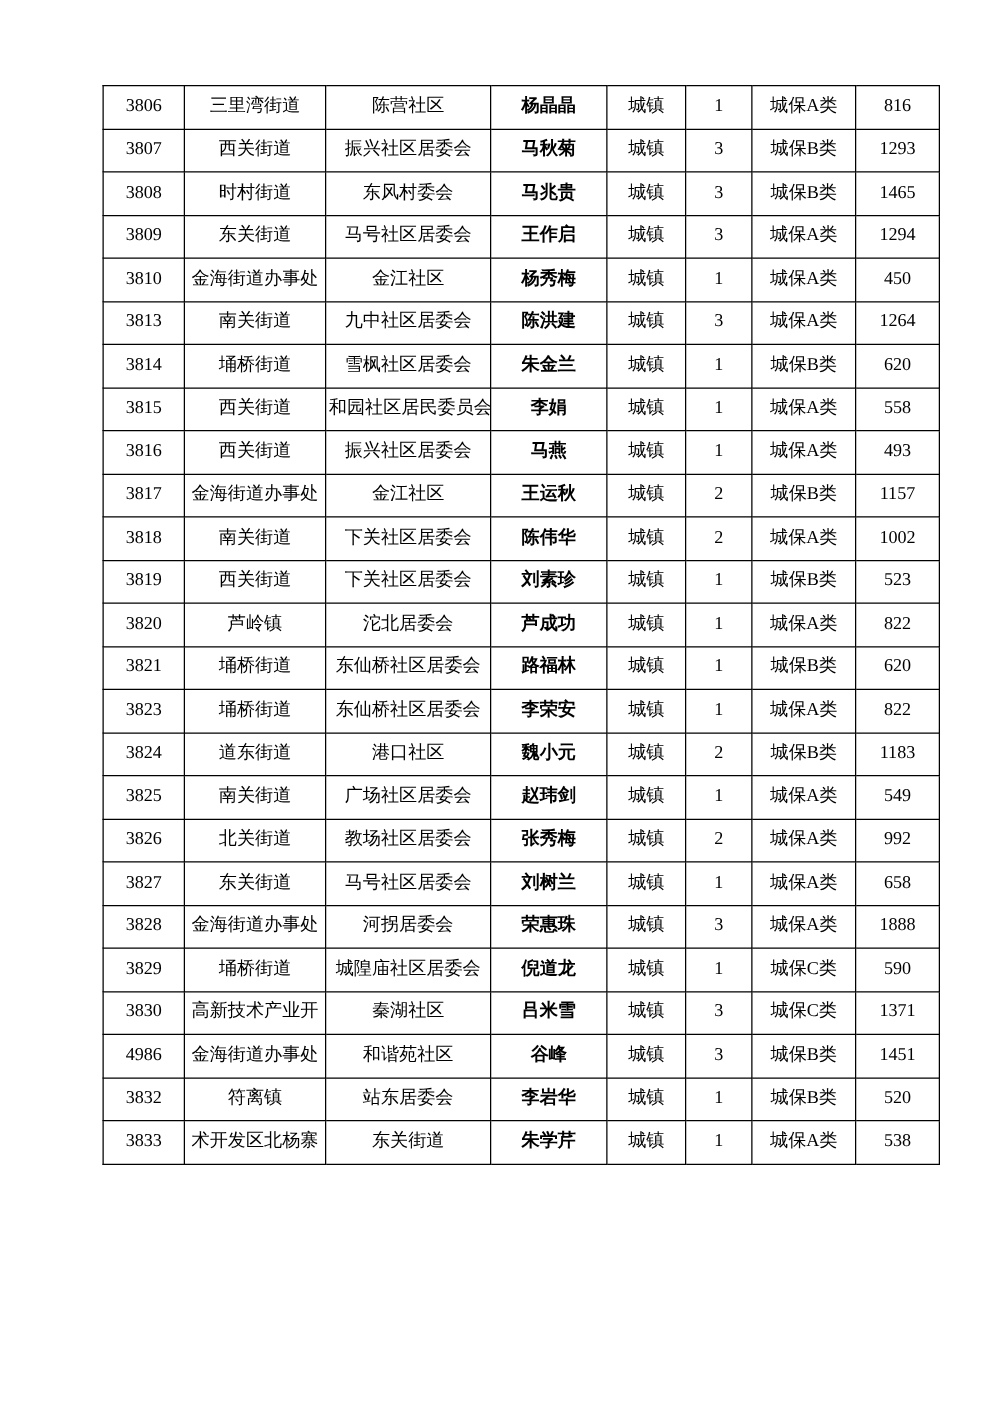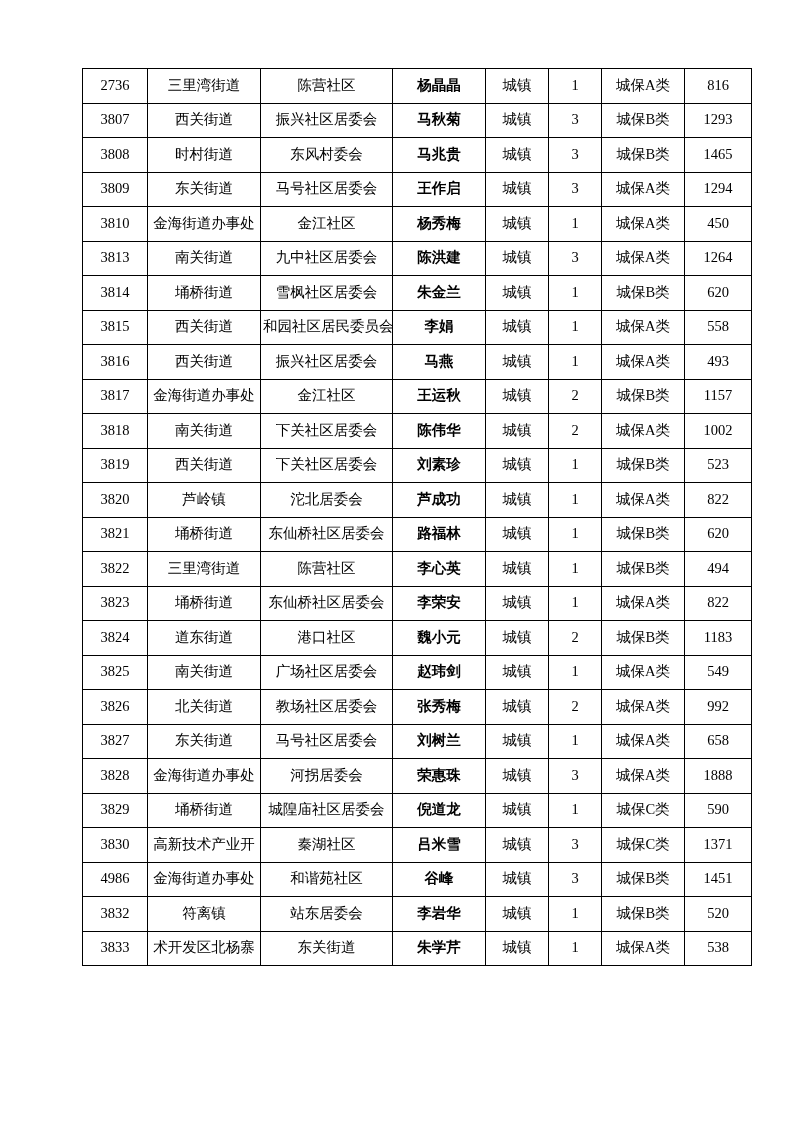--- a/index.html
+++ b/index.html
@@ -46,21 +46,21 @@
   td.c-cat    { width: 78px; font-family: Liberation Serif, serif; }
   td.c-amt    { width: 62px; }
 </style>
 </head>
 <body>
 
 <div class="page">
   <table class="data-table">
     <tbody>
         <tr>
-          <td class="c-seq">2736</td>
+          <td class="c-seq">3806</td>
           <td class="c-street">三里湾街道</td>
           <td class="c-comm">陈营社区</td>
           <td class="c-name">杨晶晶</td>
           <td class="c-type">城镇</td>
           <td class="c-num">1</td>
           <td class="c-cat">城保A类</td>
           <td class="c-amt">816</td>
         </tr>
         <tr>
           <td class="c-seq">3807</td>
@@ -184,30 +184,20 @@
         </tr>
         <tr>
           <td class="c-seq">3821</td>
           <td class="c-street">埇桥街道</td>
           <td class="c-comm">东仙桥社区居委会</td>
           <td class="c-name">路福林</td>
           <td class="c-type">城镇</td>
           <td class="c-num">1</td>
           <td class="c-cat">城保B类</td>
           <td class="c-amt">620</td>
-        </tr>
-        <tr>
-          <td class="c-seq">3822</td>
-          <td class="c-street">三里湾街道</td>
-          <td class="c-comm">陈营社区</td>
-          <td class="c-name">李心英</td>
-          <td class="c-type">城镇</td>
-          <td class="c-num">1</td>
-          <td class="c-cat">城保B类</td>
-          <td class="c-amt">494</td>
         </tr>
         <tr>
           <td class="c-seq">3823</td>
           <td class="c-street">埇桥街道</td>
           <td class="c-comm">东仙桥社区居委会</td>
           <td class="c-name">李荣安</td>
           <td class="c-type">城镇</td>
           <td class="c-num">1</td>
           <td class="c-cat">城保A类</td>
           <td class="c-amt">822</td>

